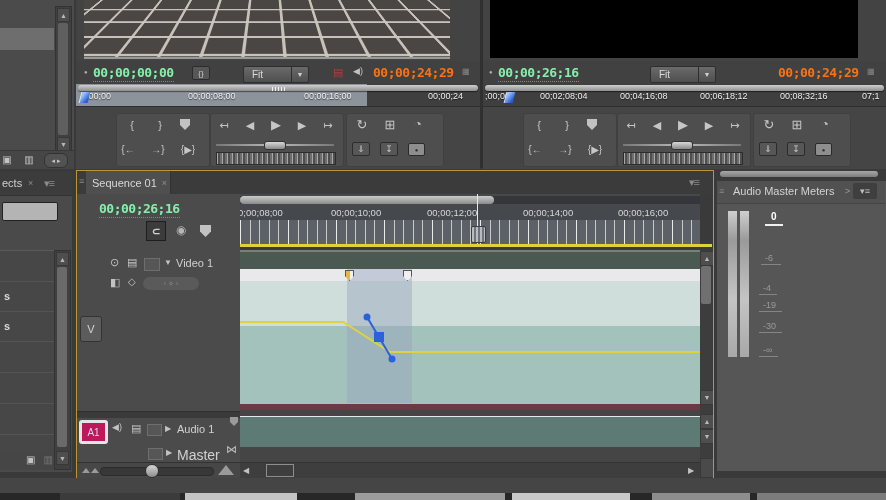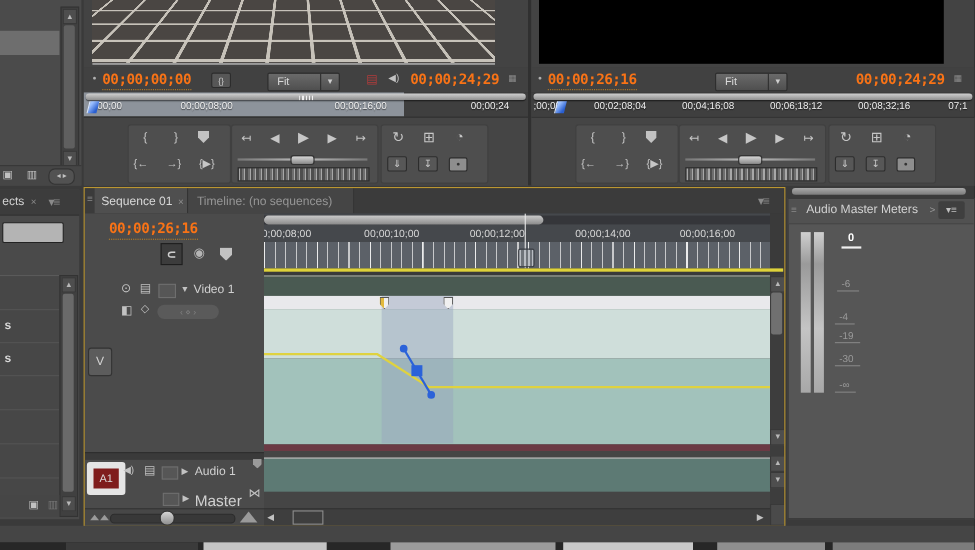--- a/index.html
+++ b/index.html
@@ -1,21 +1,21 @@
 <!DOCTYPE html>
 <html><head>
 <meta charset="utf-8">
 <style>
   html,body{margin:0;padding:0;background:#262626}
   .app{position:relative;width:886px;height:500px;background:#3a3a3a;overflow:hidden;
        font-family:"Liberation Sans",sans-serif;color:#c8c8c8;-webkit-user-select:none}
   .a{position:absolute}
   .f{display:flex;align-items:center}
   .tc{font-family:"DejaVu Sans Mono",monospace;font-weight:bold;font-size:13px;letter-spacing:-0.5px}
-  .tc-o{color:#f97316;border-bottom:1px dotted #b97f28;padding-bottom:1px}
+  .tc-o{color:#86efac;border-bottom:1px dotted #b97f28;padding-bottom:1px}
   .tc-w{color:#f97316}
   .ico{color:#c2c2c2;font-size:11px;line-height:1;display:inline-flex;align-items:center;justify-content:center}
   .btn{width:24px;height:16px;display:flex;align-items:center;justify-content:center;color:#c6c6c6;font-size:11px}
   .grp{position:absolute;background:#4e4e4e;border:1px solid #404040;border-radius:3px}
   .pent{background:#c2c2c2;clip-path:polygon(0 0,100% 0,100% 55%,50% 100%,0 55%)}
   .kf-pent{clip-path:polygon(0 0,100% 0,100% 55%,50% 100%,0 55%);box-shadow:inset 0 0 0 1px #555}
   .mini-ruler-lbl{position:absolute;top:7px;font-size:9px;color:#f0f0f0;text-shadow:0 1px 1px rgba(0,0,0,.6);white-space:nowrap}
   .tl-lbl{position:absolute;top:0;font-size:9.5px;color:#d8d8d8;white-space:nowrap}
   .ticks-fine{background-image:repeating-linear-gradient(90deg,rgba(235,235,235,.75) 0 1px,transparent 1px 9.6px),
               repeating-linear-gradient(90deg,rgba(250,250,250,.9) 0 1px,transparent 1px 48px)}
@@ -80,21 +80,21 @@
       <span class="ico a" style="left:257px;top:6px;font-size:11px;color:#b43c3c">▤</span>
       <span class="ico a" style="left:277px;top:6px;font-size:9px">◀)</span>
       <span class="tc tc-w a" style="left:297px;top:4px">00;00;24;29</span>
       <span class="ico a" style="left:386px;top:7px;font-size:8px;color:#8a8a8a">▦</span>
     </div>
 
     <div class="a mini-ticks" style="left:0;top:84px;width:404px;height:22px;
          background:linear-gradient(90deg,#8d939b 0 72%,#3f3f3f 72%)">
       <div class="viewbar"></div>
       <span class="mini-ruler-lbl" style="left:10px">;00;00</span>
-      <span class="mini-ruler-lbl" style="left:88px">00;00;08;00</span>
+      <span class="mini-ruler-lbl" style="left:112px">00;00;08;00</span>
       <span class="mini-ruler-lbl" style="left:228px">00;00;16;00</span>
       <span class="mini-ruler-lbl" style="left:352px">00;00;24</span>
       <div class="a" style="left:196px;top:3px;width:13px;height:4px;background:repeating-linear-gradient(90deg,#f0f0f0 0 1px,transparent 1px 3px)"></div>
       <div class="cti-blue a" style="left:4px;top:8px"></div>
     </div>
 
     <div class="a" style="left:0;top:106px;width:404px;height:62px;background:#454545;border-top:1px solid #2e2e2e">
       <div class="grp" style="left:40px;top:6px;width:92px;height:52px"></div>
       <div class="grp" style="left:134px;top:6px;width:132px;height:52px"></div>
       <div class="grp" style="left:270px;top:6px;width:96px;height:52px"></div>
@@ -201,23 +201,20 @@
       <span class="ico" style="margin-left:8px;font-size:10px;color:#777">▥</span>
     </div>
   </div>
 
   <div class="a" style="left:77px;top:171px;width:635px;height:23px;background:#3b3b3b">
     <span class="a grip" style="left:2px;top:5px">≡</span>
     <div class="a f" style="left:9px;top:0;width:84px;height:23px;background:#4f4f4f;border-right:1px solid #333">
       <span style="margin-left:6px;font-size:11px;color:#d8d8d8">Sequence 01</span>
       <span style="margin-left:5px;font-size:9px;color:#8f8f8f">×</span>
     </div>
-    <div class="a f" style="left:94px;top:0;width:150px;height:23px;background:#454545;border-right:1px solid #333">
-      <span style="margin-left:8px;font-size:11px;color:#969696">Timeline: (no sequences)</span>
-    </div>
     <span class="a grip" style="left:612px;top:5px;font-size:11px">▾≡</span>
   </div>
 
   <div class="a" style="left:77px;top:194px;width:163px;height:283px;background:#4b4b4b"></div>
   <span class="tc tc-o a" style="left:99px;top:201px">00;00;26;16</span>
   <div class="a f" style="left:146px;top:221px;width:18px;height:18px;background:#3c3c3c;border:1px solid #1e1e1e;justify-content:center">
     <span class="rot90" style="font-size:11px;color:#cfcfcf;font-weight:bold">∪</span>
   </div>
   <span class="ico a" style="left:176px;top:224px;font-size:12px;color:#b5b5b5">◉</span>
   <div class="a pent" style="left:200px;top:225px;width:11px;height:12px"></div>
@@ -240,21 +237,21 @@
   <span class="ico a" style="left:110px;top:257px;font-size:11px">⊙</span>
   <span class="ico a" style="left:127px;top:257px;font-size:11px">▤</span>
   <div class="a" style="left:144px;top:258px;width:14px;height:11px;background:#565656;border:1px solid #6e6e6e"></div>
   <span class="ico a" style="left:164px;top:259px;font-size:8px">▼</span>
   <span class="a" style="left:176px;top:257px;font-size:11px;color:#d0d0d0">Video 1</span>
   <span class="ico a" style="left:110px;top:277px;font-size:11px">◧</span>
   <span class="ico a" style="left:128px;top:277px;font-size:10px">◇</span>
   <div class="a f" style="left:143px;top:277px;width:56px;height:13px;background:#5a5a5a;border-radius:7px;justify-content:center;font-size:8px;color:#808080">‹ ⋄ ›</div>
 
   <div class="a" style="left:77px;top:411px;width:163px;height:6px;background:#3a3a3a;border-top:1px solid #2e2e2e"></div>
-  <div class="a f" style="left:79px;top:420px;width:23px;height:18px;background:#7f1d1d;border:6px solid #e5e5e5;border-radius:3px;justify-content:center;font-size:10px;color:#dcdcdc">A1</div>
+  <div class="a f" style="left:79px;top:420px;width:23px;height:18px;background:#be185d;border:3px solid #e5e5e5;border-radius:3px;justify-content:center;font-size:10px;color:#dcdcdc">A1</div>
   <span class="ico a" style="left:112px;top:423px;font-size:9px">◀)</span>
   <span class="ico a" style="left:131px;top:423px;font-size:11px">▤</span>
   <div class="a" style="left:147px;top:424px;width:13px;height:10px;background:#565656;border:1px solid #6e6e6e"></div>
   <span class="ico a" style="left:165px;top:425px;font-size:8px">▶</span>
   <span class="a" style="left:177px;top:423px;font-size:11px;color:#d0d0d0">Audio 1</span>
   <div class="a pent" style="left:230px;top:417px;width:8px;height:9px;background:#9a9a9a"></div>
 
   <div class="a" style="left:148px;top:448px;width:13px;height:10px;background:#565656;border:1px solid #6e6e6e"></div>
   <span class="ico a" style="left:166px;top:449px;font-size:8px">▶</span>
   <span class="a" style="left:177px;top:447px;font-size:14px;color:#d0d0d0">Master</span>

